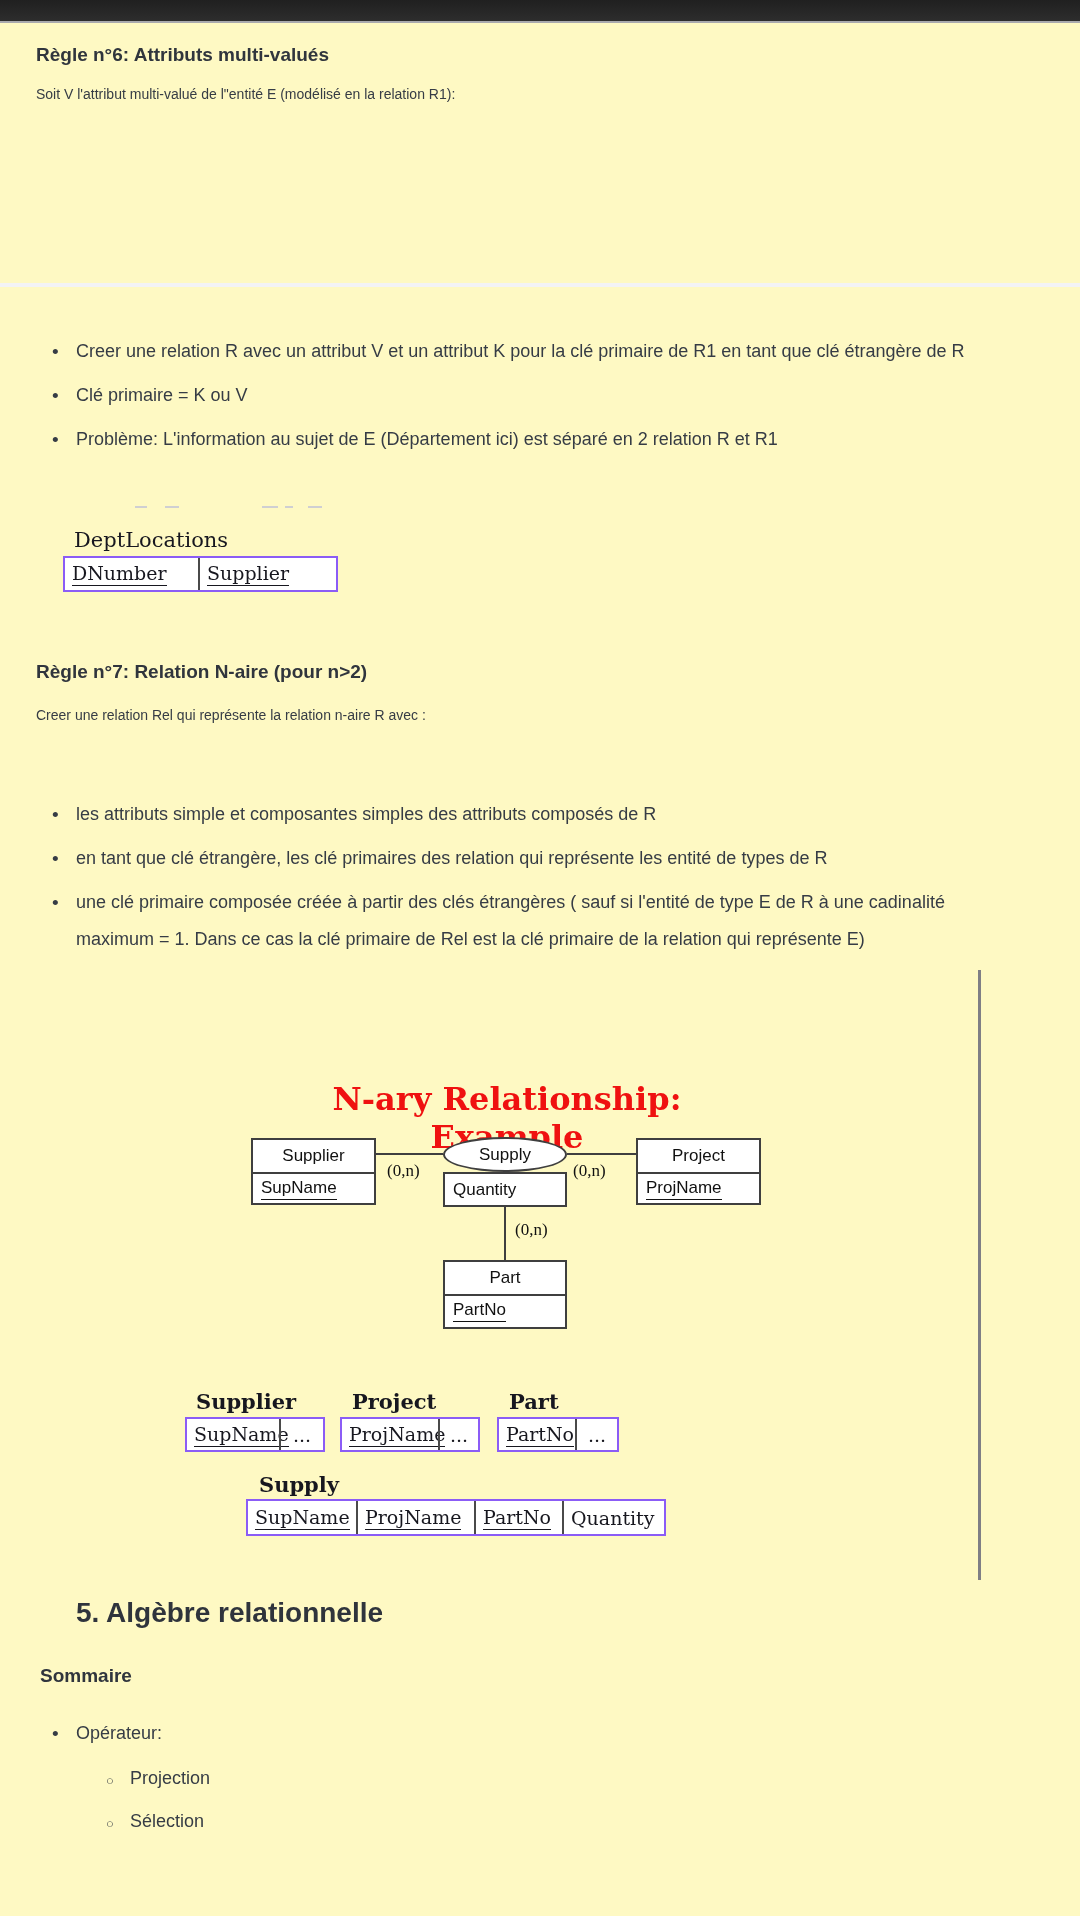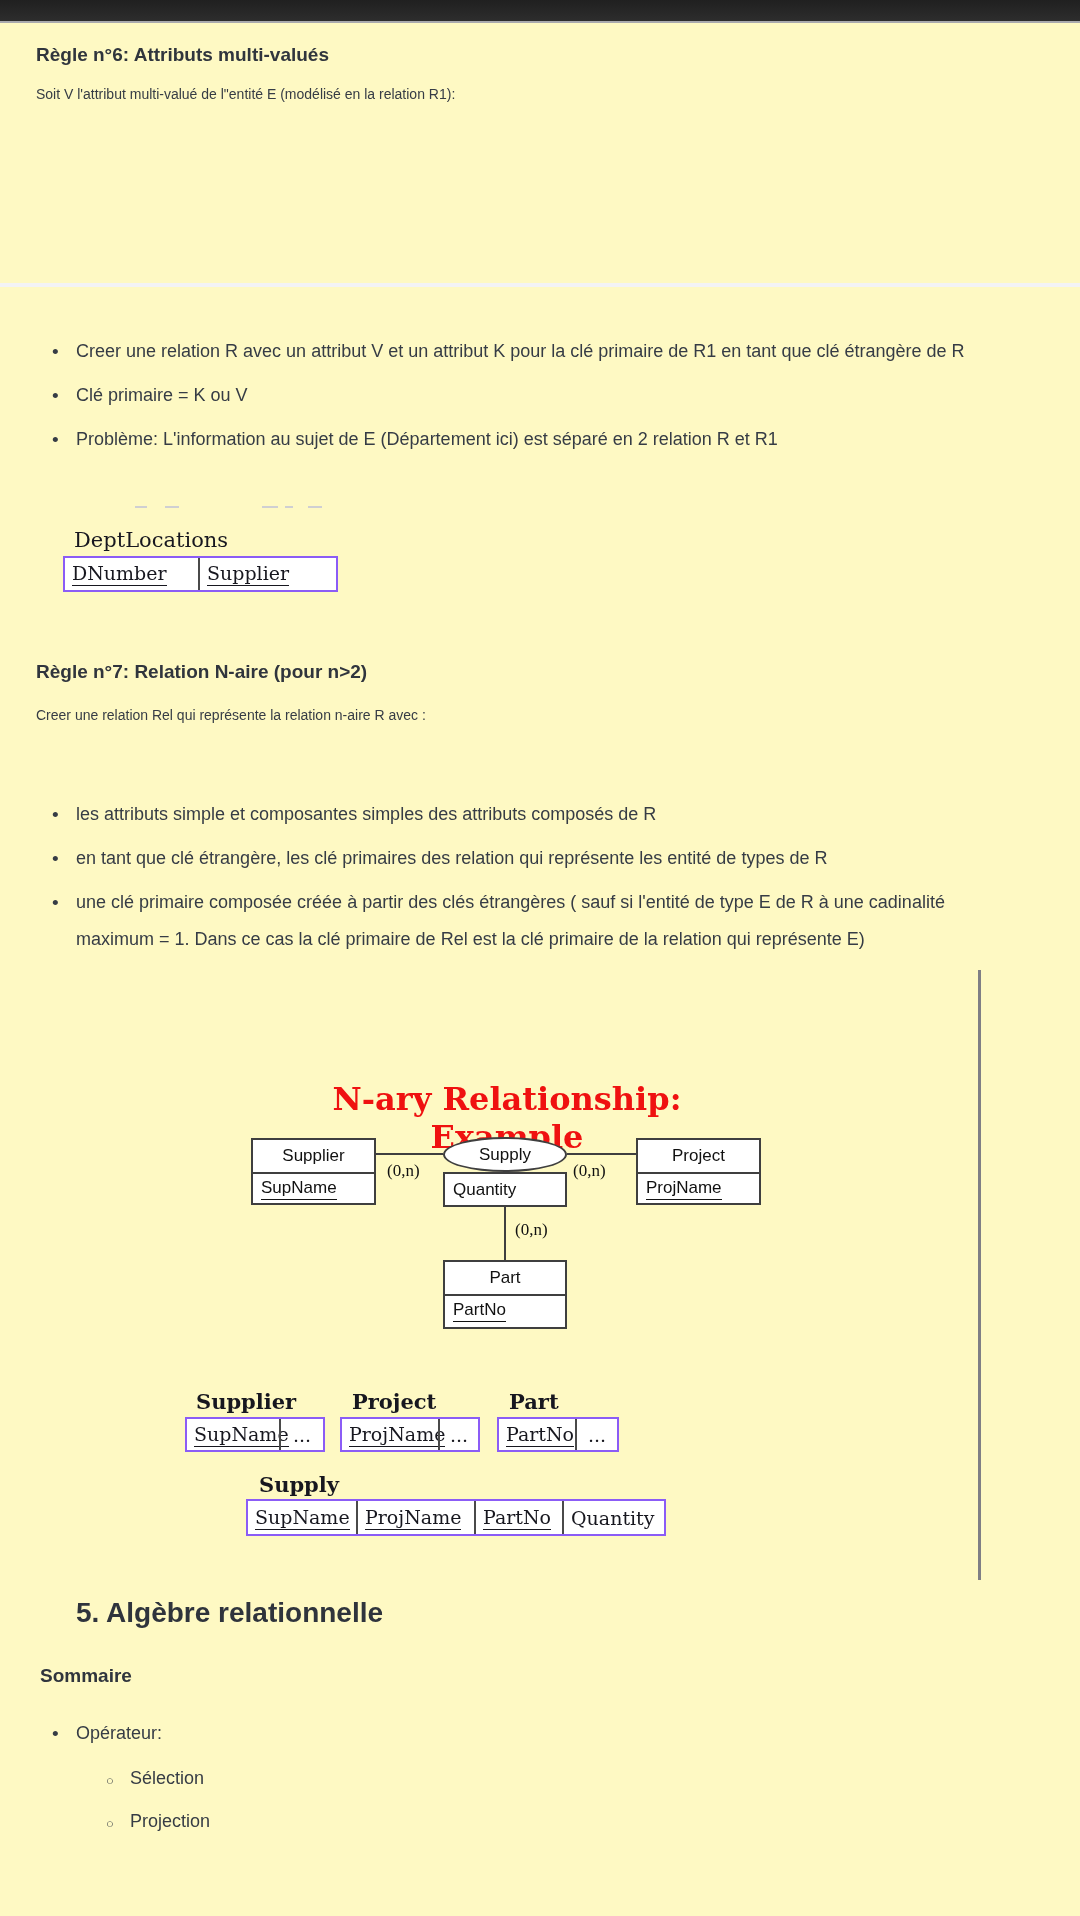--- a/index.html
+++ b/index.html
@@ -159,19 +159,19 @@
     <div class="cell" style="width:102px;">Quantity</div>
   </div>
 
   <div class="abs h2" style="left:36px;top:1597px;">5. Algèbre relationnelle</div>
   <div class="abs h3" style="left:40px;top:1665px;">Sommaire</div>
 
   <ul class="abs blist" style="left:36px;top:1715px;">
     <li class="disc">
       <span>Opérateur:</span>
       <ul class="sublist">
+        <li class="circ">Projection</li>
         <li class="circ">Sélection</li>
-        <li class="circ">Projection</li>
       </ul>
     </li>
   </ul>
 
 </div>
 
 </body></html>

